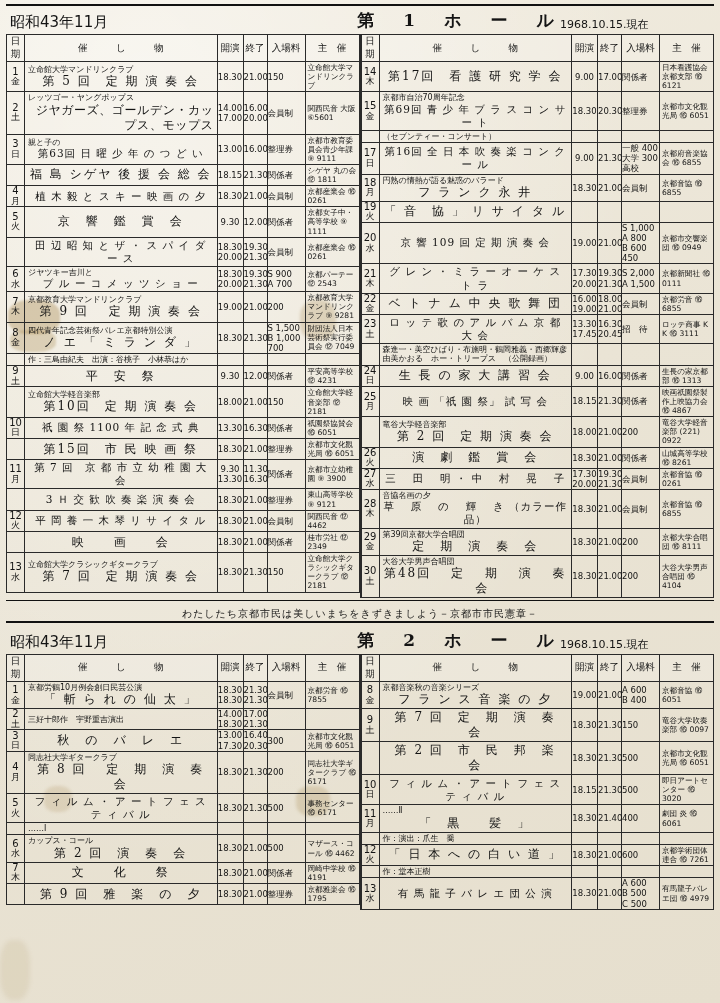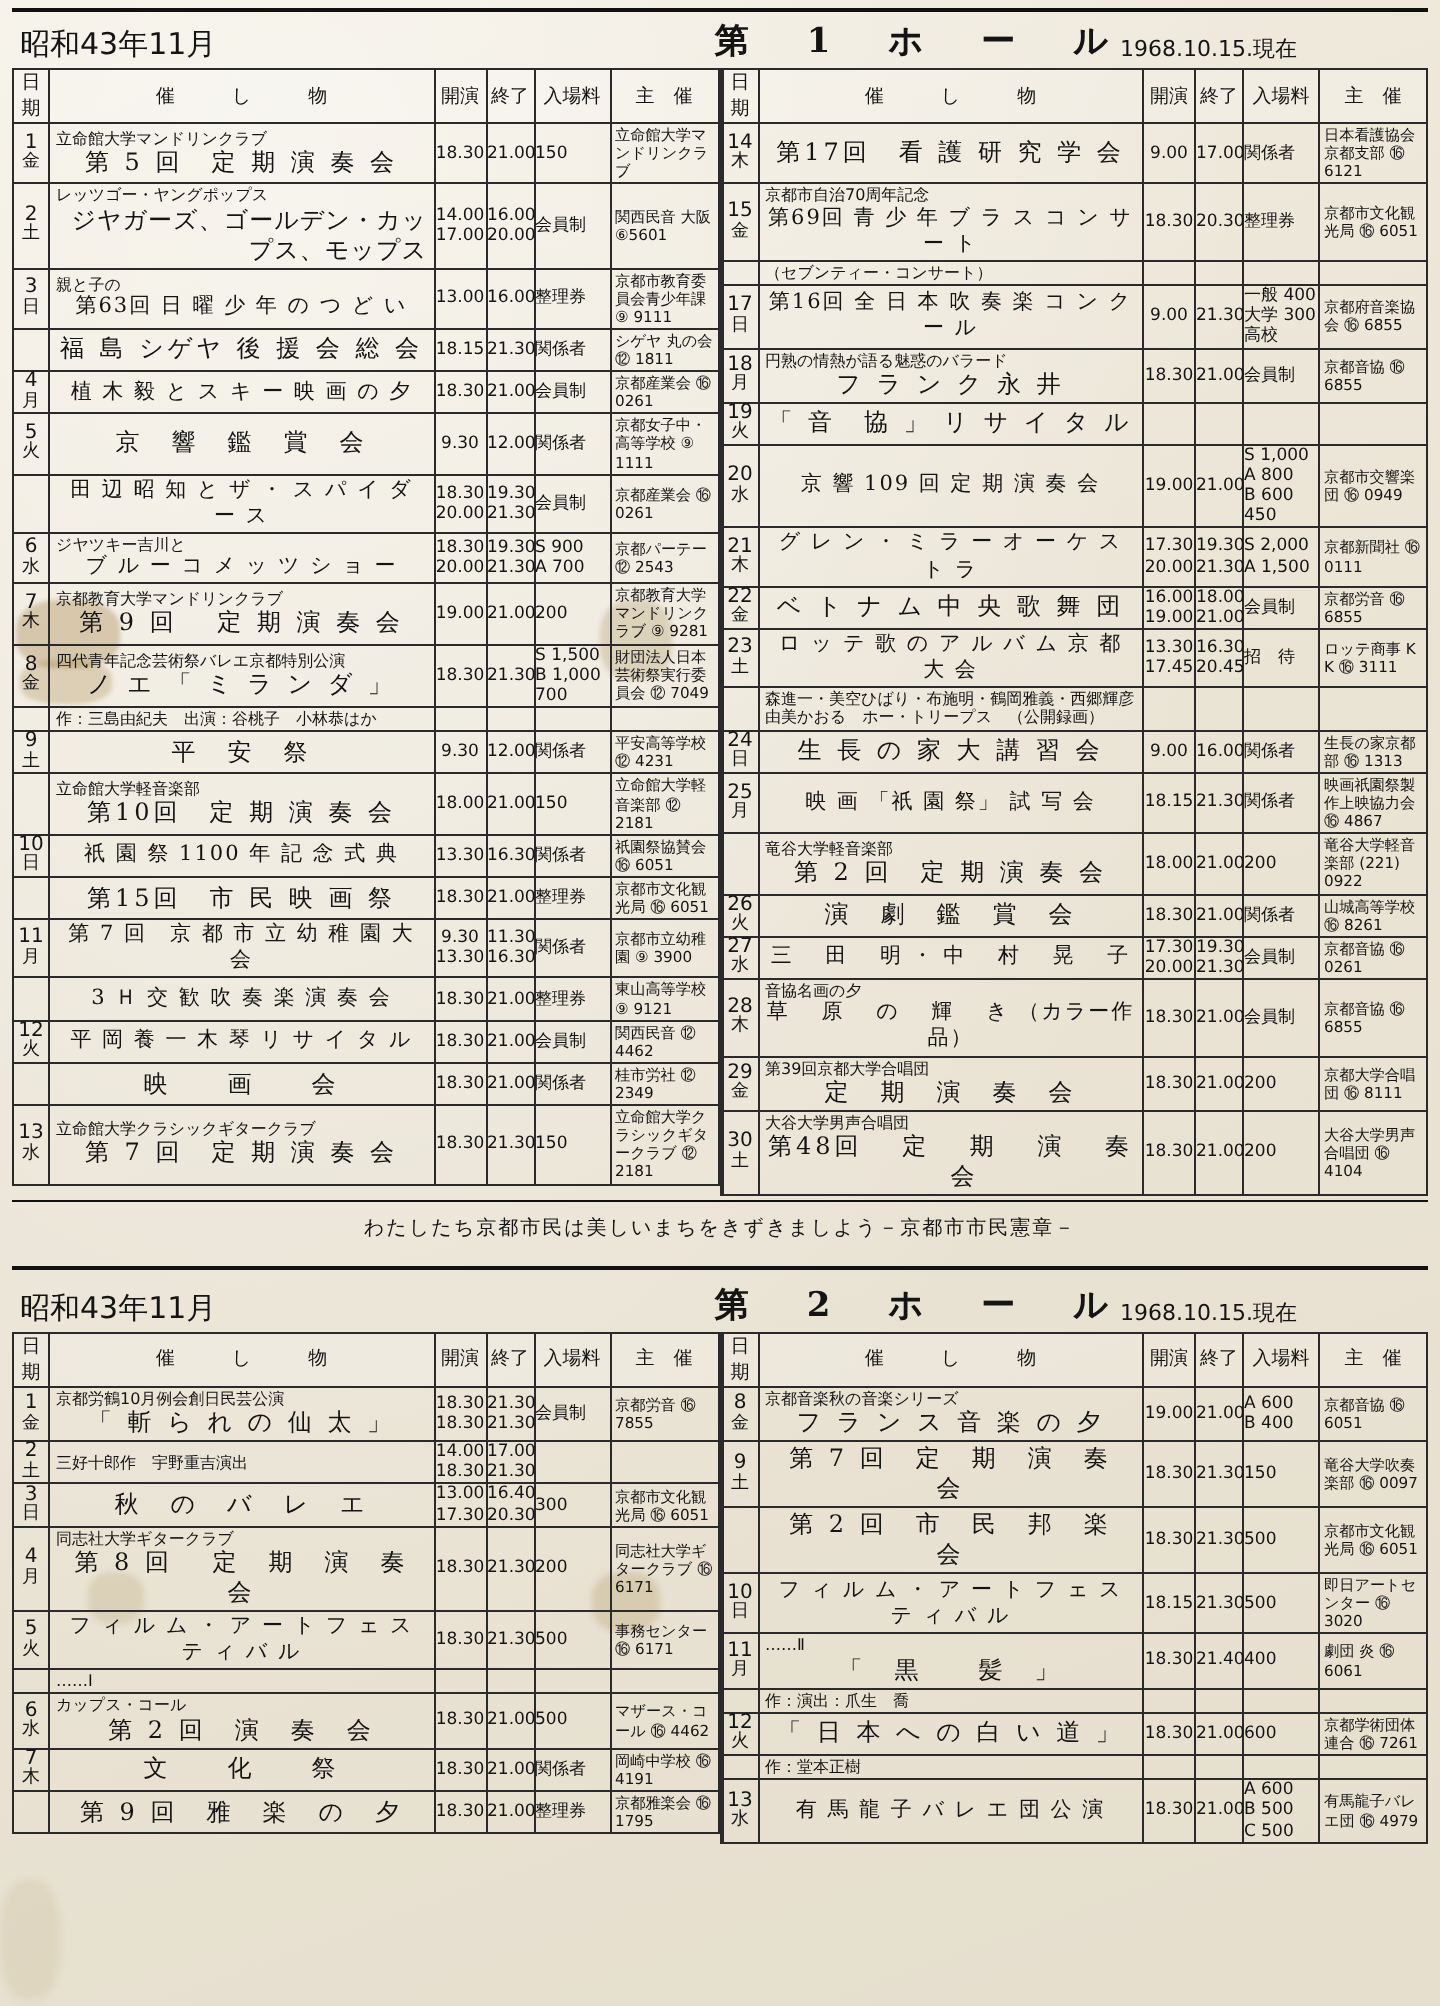--- a/index.html
+++ b/index.html
@@ -55,21 +55,21 @@
   .ev{padding:1px 3px;}
   .ev .sub{font-size:8px;line-height:1.15;display:block;}
   .ev .main{font-size:12px;line-height:1.25;display:block;letter-spacing:2px;text-align:center;font-family:"DejaVu Serif",serif;}
   .ev .main.small{font-size:10.5px;letter-spacing:1px;}
   .ev .main.left{text-align:right;letter-spacing:0.5px;}
   .tm{width:38px;text-align:center;font-size:8.5px;line-height:1.2;}
   .tm2{width:30px;text-align:center;font-size:8.5px;line-height:1.2;}
   .fee{width:40px;text-align:left;font-size:8.5px;line-height:1.2;}
   .host{width:52px;font-size:7.6px;line-height:1.2;padding:1px 2px;}
   .footer-msg{
-    text-align:center;font-size:10px;padding:6px 0 12px 0;letter-spacing:1px;font-family:Liberation Serif, serif;
+    text-align:center;font-size:10px;padding:6px 0 0 0;letter-spacing:1px;font-family:Liberation Serif, serif;
   }
   .two-col{display:flex;}
   .two-col > .col{flex:1;}
   .vline{width:0;border-left:1px solid #2a2a2a;}
 </style>
 </head>
 <body>
 
 <div class="page">
   <div class="stain s1"></div>

